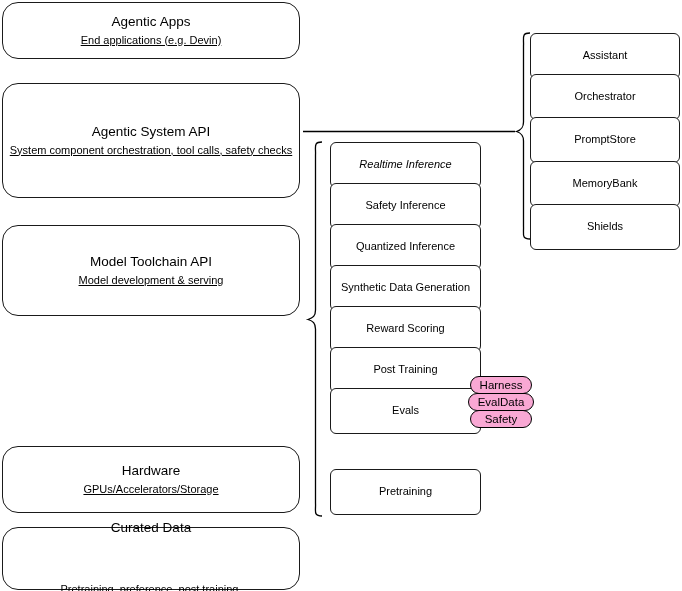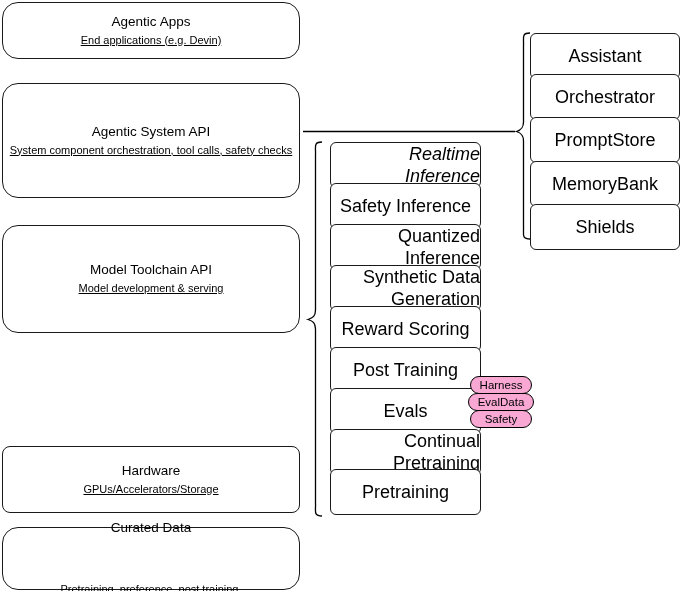--- a/index.html
+++ b/index.html
@@ -27,21 +27,21 @@
   .node {
     position: absolute;
     box-sizing: border-box;
     background: #ffffff;
     border: 1.3px solid #1a1a1a;
     border-radius: 14px;
     display: flex;
     flex-direction: column;
     align-items: center;
     justify-content: center;
-    text-align: right;
+    text-align: center;
     line-height: 1.25;
   }
 
   
   .layer {
     border-radius: 16px;
   }
   .layer .title {
     font-size: 13.5px;
     color: #000;
@@ -50,21 +50,21 @@
   .layer .subtitle {
     font-size: 11px;
     color: #000;
     text-decoration: underline;
   }
 
   
   .item {
     border-radius: 6px;
     height: 46px;
-    font-size: 18px;
+    font-size: 11px;
   }
 
   
   .badge {
     position: absolute;
     box-sizing: border-box;
     background: #f9a8d4;
     border: 1.4px solid #000000;
     border-radius: 12px;
     height: 18px;
@@ -118,27 +118,27 @@
   <div class="node layer" style="left:2px; top:2px; width:298px; height:57px;">
     <div class="title">Agentic Apps</div>
     <div class="subtitle">End applications (e.g. Devin)</div>
   </div>
 
   <div class="node layer" style="left:2px; top:83px; width:298px; height:115px;">
     <div class="title">Agentic System API</div>
     <div class="subtitle">System component orchestration, tool calls, safety checks</div>
   </div>
 
-  <div class="node layer" style="left:2px; top:225px; width:298px; height:108px;">
+  <div class="node layer" style="left:2px; top:225px; width:298px; height:91px;">
     <div class="title">Model Toolchain API</div>
     <div class="subtitle">Model development &amp; serving</div>
   </div>
 
 
-  <div class="node layer" style="left:2px; top:446px; width:298px; height:67px;border-radius:8px;">
+  <div class="node layer" style="left:2px; top:446px; width:298px; height:67px;">
     <div class="title">Hardware</div>
     <div class="subtitle">GPUs/Accelerators/Storage</div>
   </div>
 
   <div class="node layer" style="left:2px; top:527px; width:298px; height:63px;gap:43px;">
     <div class="title">Curated Data</div>
     <div class="subtitle">Pretraining, preference, post training.</div>
   </div>
 
   <div class="node item" style="left:330px; top:142px; width:151px;font-style:italic;">
@@ -162,23 +162,20 @@
   </div>
 
   <div class="node item" style="left:330px; top:347px; width:151px;">
     <span>Post Training</span>
   </div>
 
   <div class="node item" style="left:330px; top:388px; width:151px;">
     <span>Evals</span>
   </div>
 
-  <div class="node item" style="left:330px; top:429px; width:151px;">
-    <span>Continual Pretraining</span>
-  </div>
 
   <div class="node item" style="left:330px; top:469px; width:151px;">
     <span>Pretraining</span>
   </div>
 
   <div class="badge" style="left:470px; top:376px; width:62px;">
     <span>Harness</span>
   </div>
 
   <div class="badge" style="left:468px; top:393px; width:66px;">

